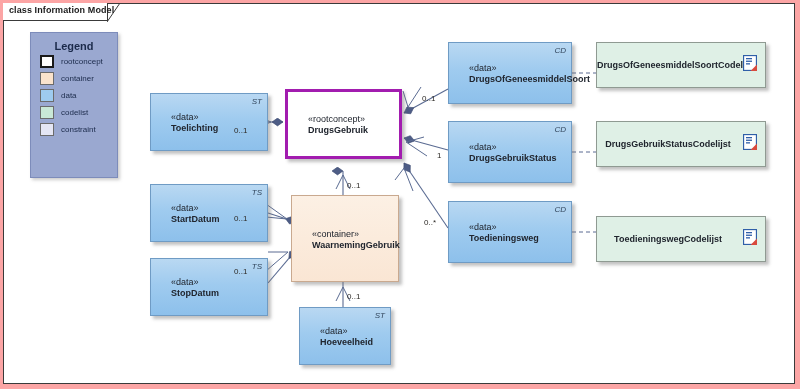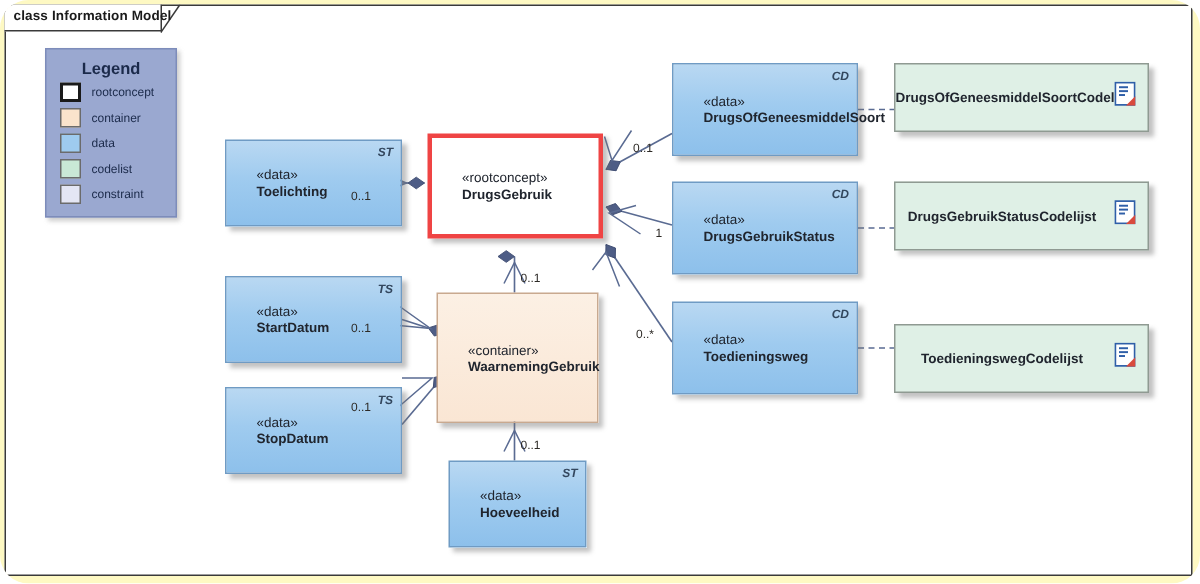--- a/index.html
+++ b/index.html
@@ -7,23 +7,22 @@
     padding: 0;
     background: #ffffff;
   }
   body {
     font-family: "Liberation Sans", sans-serif;
   }
   #canvas {
     position: relative;
     width: 800px;
     height: 389px;
-    background: #fef9c3;
+    background: #fca5a5;
     overflow: hidden;
-    border-radius: 19px;
   }
 
   
   #frame {
     position: absolute;
     left: 3px;
     top: 3px;
     width: 792px;
     height: 381px;
     border: 1px solid #3a3a3a;
@@ -85,40 +84,40 @@
     margin-left: 20px;
   }
   .node .stereo { font-size: 9px; }
   .node .nname  { font-size: 9px; font-weight: bold; margin-top: 1px; }
   .node .corner {
     position: absolute;
     right: 5px;
     top: 3px;
     font-size: 8px;
     font-style: italic;
-    font-weight: bold;
+    font-weight: normal;
     color: #33475e;
   }
   .node .body {
     position: absolute;
     left: 0;
     right: 0;
     top: 50%;
     transform: translateY(-50%);
   }
 
   
   .n-data {
     background: linear-gradient(to bottom, #b9d8f2 0%, #9fcbef 45%, #8dc0eb 100%);
     border: 1px solid #6f9bc4;
   }
   
   .n-root {
     background: #ffffff;
-    border: 3px solid #ef4444;
+    border: 3px solid #a21caf;
   }
   
   .n-container {
     background: linear-gradient(to bottom, #fcf0e4 0%, #fae6d4 100%);
     border: 1px solid #c9a98f;
   }
   
   .n-codelist {
     background: #dff0e6;
     border: 1px solid #8f9a92;
@@ -142,21 +141,21 @@
     top: 50%;
     transform: translateY(-50%);
   }
 
   
   #legend {
     position: absolute;
     left: 30px;
     top: 32px;
     width: 88px;
-    height: 113px;
+    height: 146px;
     background: #9aa8d0;
     border: 1px solid #7d8cba;
     box-sizing: border-box;
     box-shadow: 2px 2px 3px rgba(130,130,130,0.4);
   }
   #legend-title {
     text-align: center;
     font-size: 11px;
     font-weight: bold;
     color: #1b2a4a;

